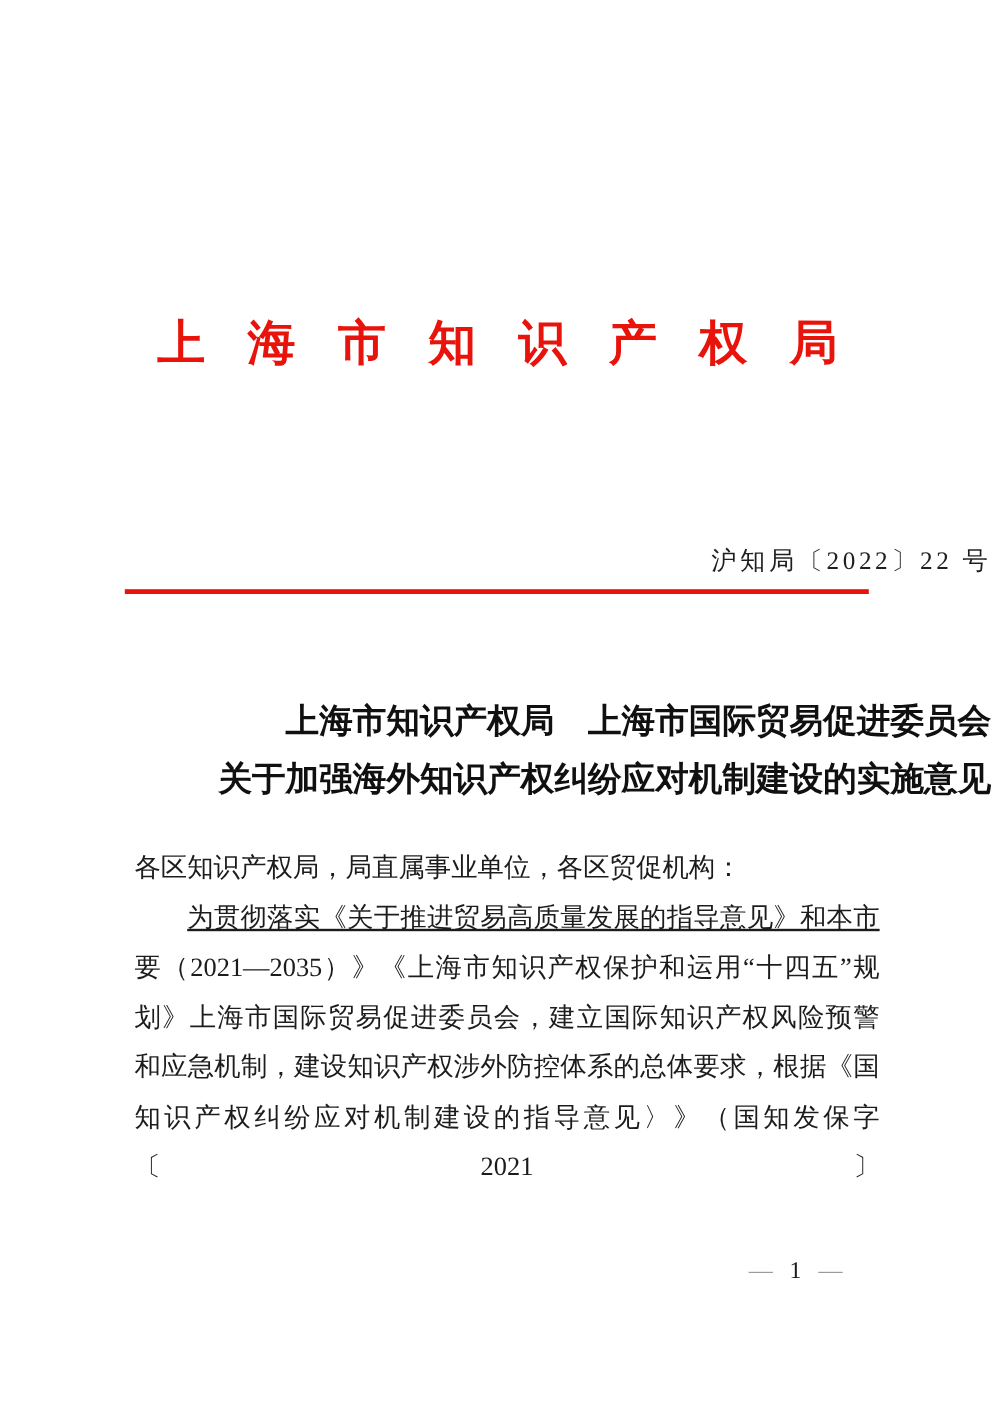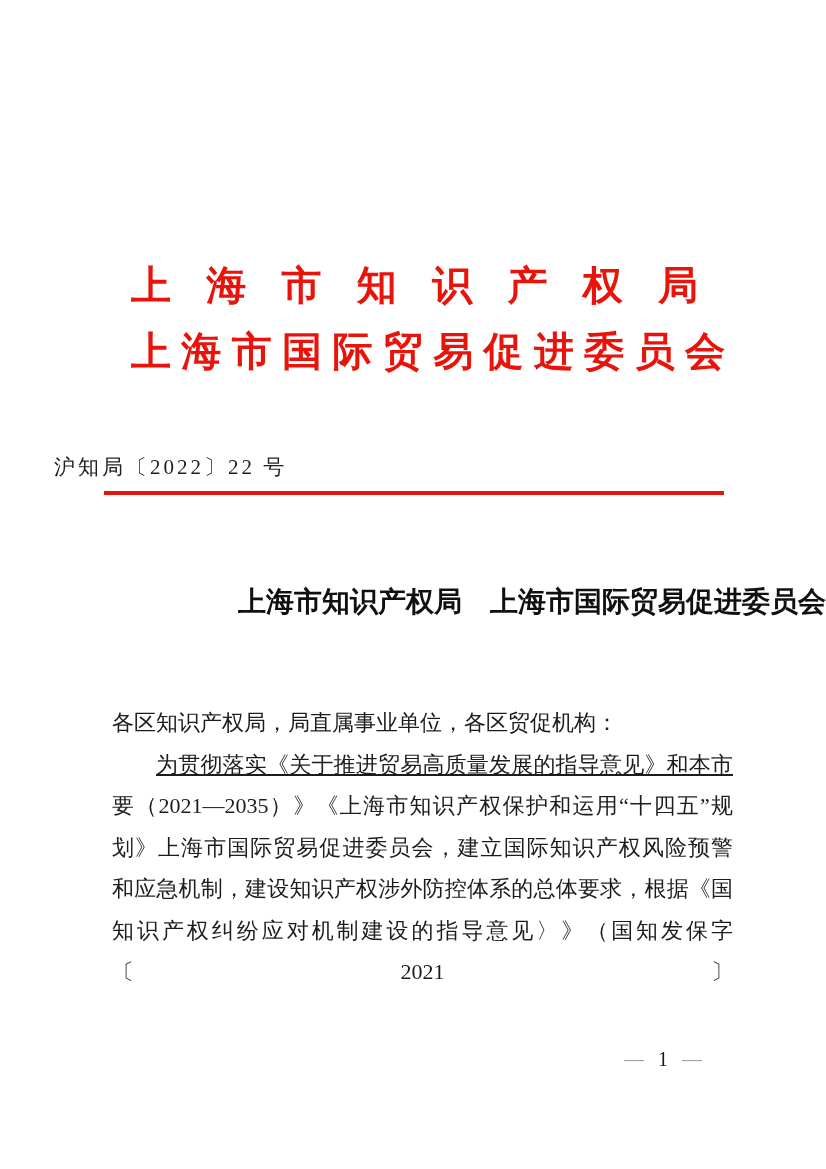--- a/index.html
+++ b/index.html
@@ -30,21 +30,21 @@
     text-align-last: justify;
     white-space: nowrap;
   }
   .org-line.first { padding-right: 27px; }
 
   
   .doc-number {
     position: absolute;
     top: 453px; left: 0; width: 100%;
     padding-left: 54px;
-    text-align: left;
+    text-align: right;
     font-size: 21px;
     letter-spacing: 3px;
     color: #1f1f1f;
   }
 
   
   .red-rule {
     position: absolute;
     top: 491px; left: 104px;
     width: 620px; height: 4px;
@@ -90,29 +90,29 @@
   .page-number .dash { color: #9b9b9b; }
   .page-number .num { margin: 0 14px; color: #1a1a1a; }
 </style>
 </head>
 <body>
 
 <div class="page">
 
   <div class="org-block">
     <div class="org-line first">上海市知识产权局</div>
-    <div class="org-line">上海市国际贸易促进委员会</div>
   </div>
 
   <div class="doc-number">沪知局〔2022〕22 号</div>
 
   <div class="red-rule"></div>
 
   <div class="title-block">
     <div>上海市知识产权局　上海市国际贸易促进委员会</div>
+    <div>关于加强海外知识产权纠纷应对机制建设的实施意见</div>
   </div>
 
   <div class="body-block">
     <div class="salutation">各区知识产权局，局直属事业单位，各区贸促机构：</div>
     <div class="para-line indent">为贯彻落实《关于推进贸易高质量发展的指导意见》和本市</div>
     <div class="para-line">要（2021—2035）》《上海市知识产权保护和运用“十四五”规</div>
     <div class="para-line">划》上海市国际贸易促进委员会，建立国际知识产权风险预警</div>
     <div class="para-line">和应急机制，建设知识产权涉外防控体系的总体要求，根据《国</div>
     <div class="para-line">知识产权纠纷应对机制建设的指导意见〉》（国知发保字〔2021〕</div>
   </div>

